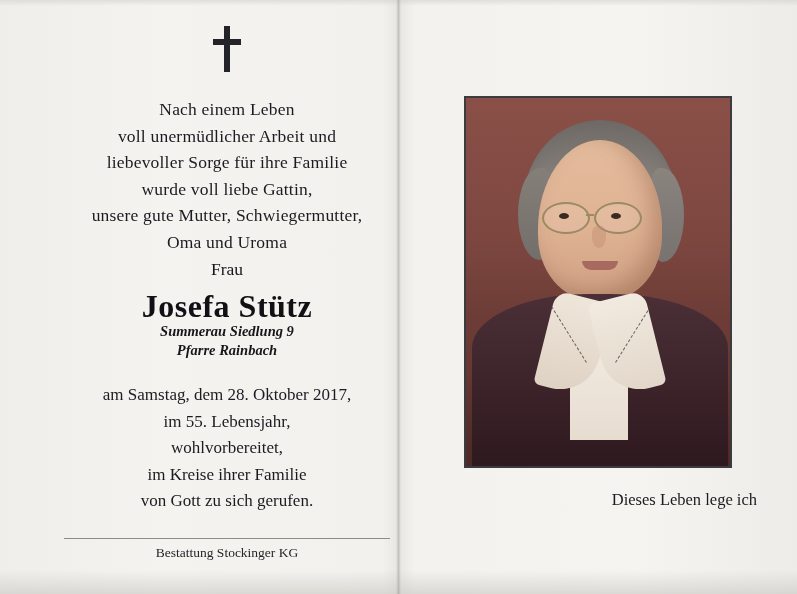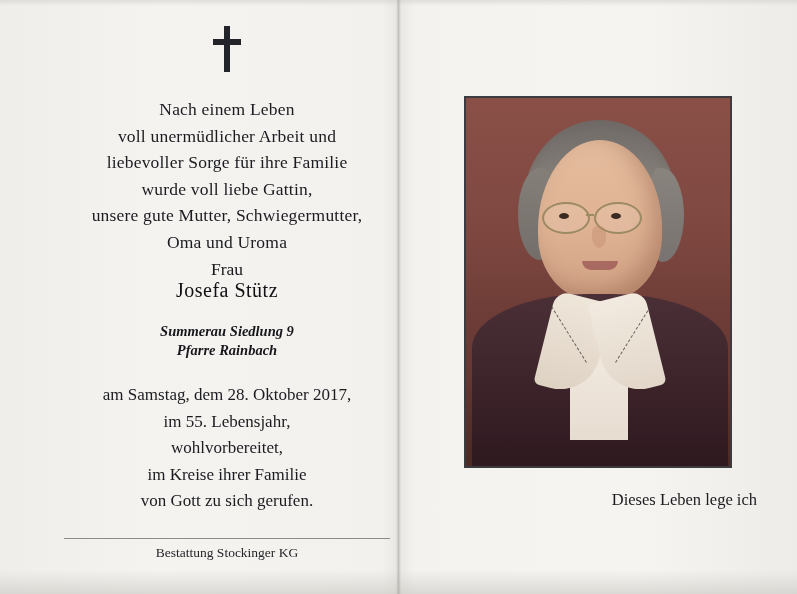--- a/index.html
+++ b/index.html
@@ -88,24 +88,24 @@
 
   .title-frau {
     position: absolute;
     left: 18px; top: 256px;
     width: 362px;
     font-size: 17.5px;
     line-height: 26px;
   }
   .name {
     position: absolute;
-    left: 18px; top: 272px;
-    width: 362px;
-    font-size: 20px;
-    font-weight: normal;
+    left: 18px; top: 288px;
+    width: 362px;
+    font-size: 32px;
+    font-weight: bold;
     letter-spacing: .5px;
     line-height: 36px;
     color: #101015;
   }
   .address {
     position: absolute;
     left: 18px; top: 322px;
     width: 362px;
     font-size: 14.5px;
     font-weight: bold;

